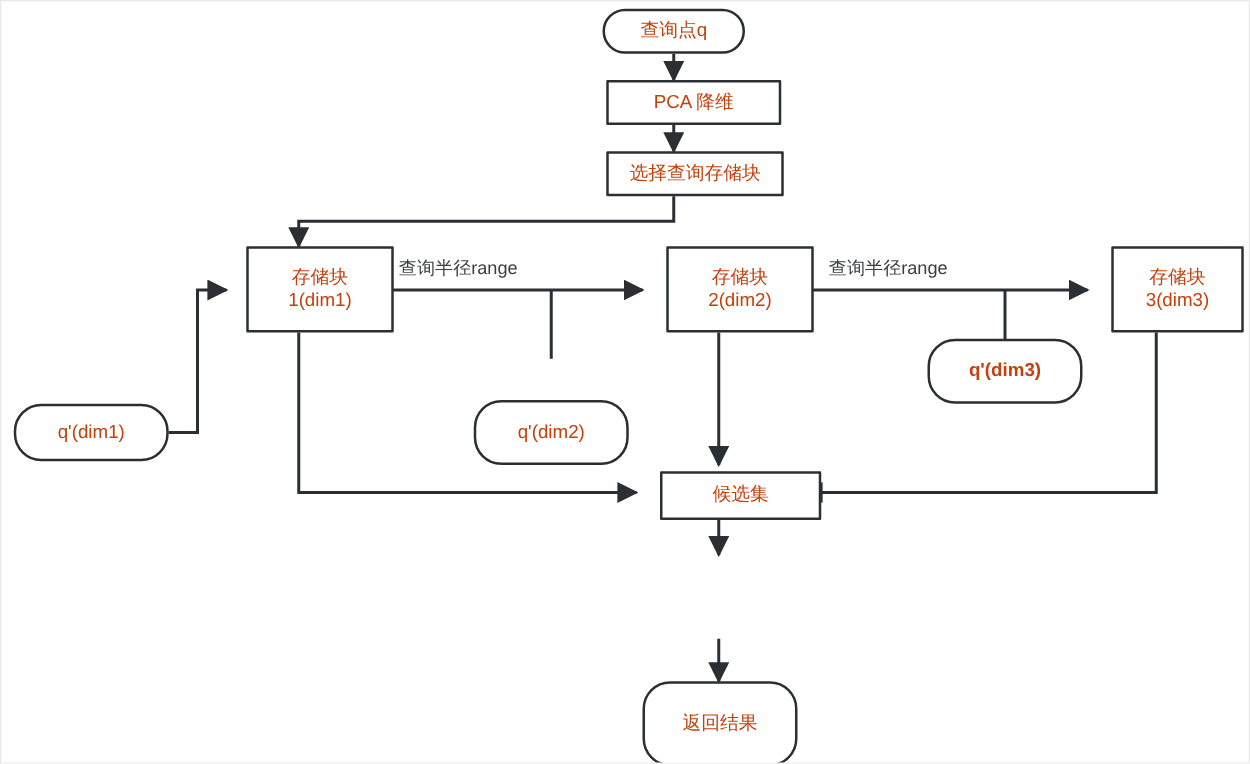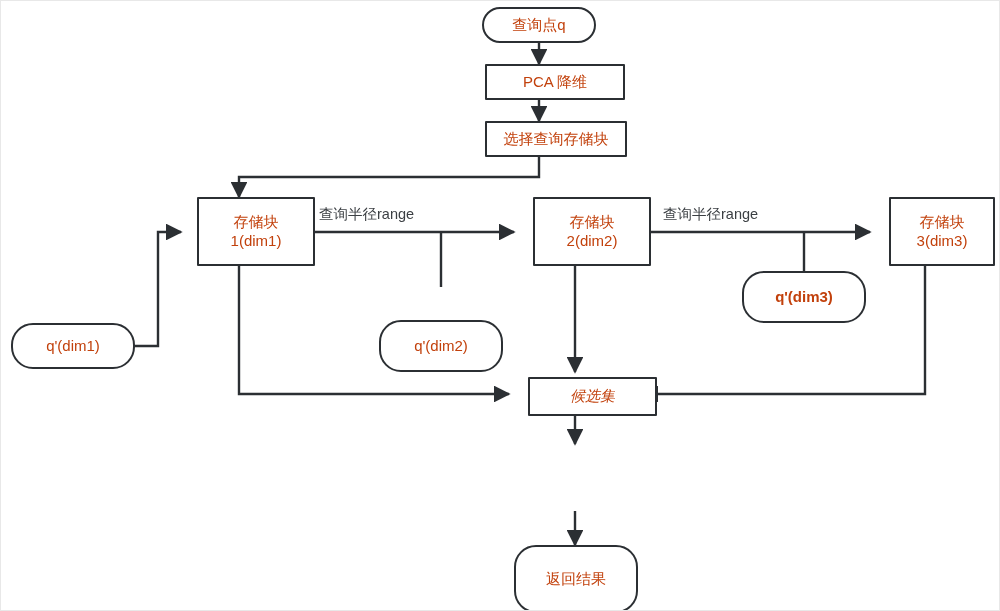--- a/index.html
+++ b/index.html
@@ -114,21 +114,21 @@
 
   <div class="node process" style="left:872px; top:196px; width:106px; height:69px;">存储块
 3(dim3)</div>
 
   <div class="node terminal" style="left:10px; top:322px; width:124px; height:46px;">q'(dim1)</div>
 
   <div class="node terminal" style="left:378px; top:295px; width:124px; height:52px;margin-top:24px;">q'(dim2)</div>
 
   <div class="node terminal" style="left:741px; top:270px; width:124px; height:52px;font-weight:bold;">q'(dim3)</div>
 
-  <div class="node process" style="left:511px; top:376px; width:129px; height:39px;font-style:italic;">候选集</div>
+  <div class="node process" style="left:511px; top:376px; width:129px; height:39px;">候选集</div>
 
 
   <div class="node terminal" style="left:513px; top:544px; width:124px; height:68px;">返回结果</div>
 
   <div class="edge-label" style="left:318px; top:204px;">查询半径range</div>
 
   <div class="edge-label" style="left:662px; top:204px;">查询半径range</div>
 
 </div>
 

